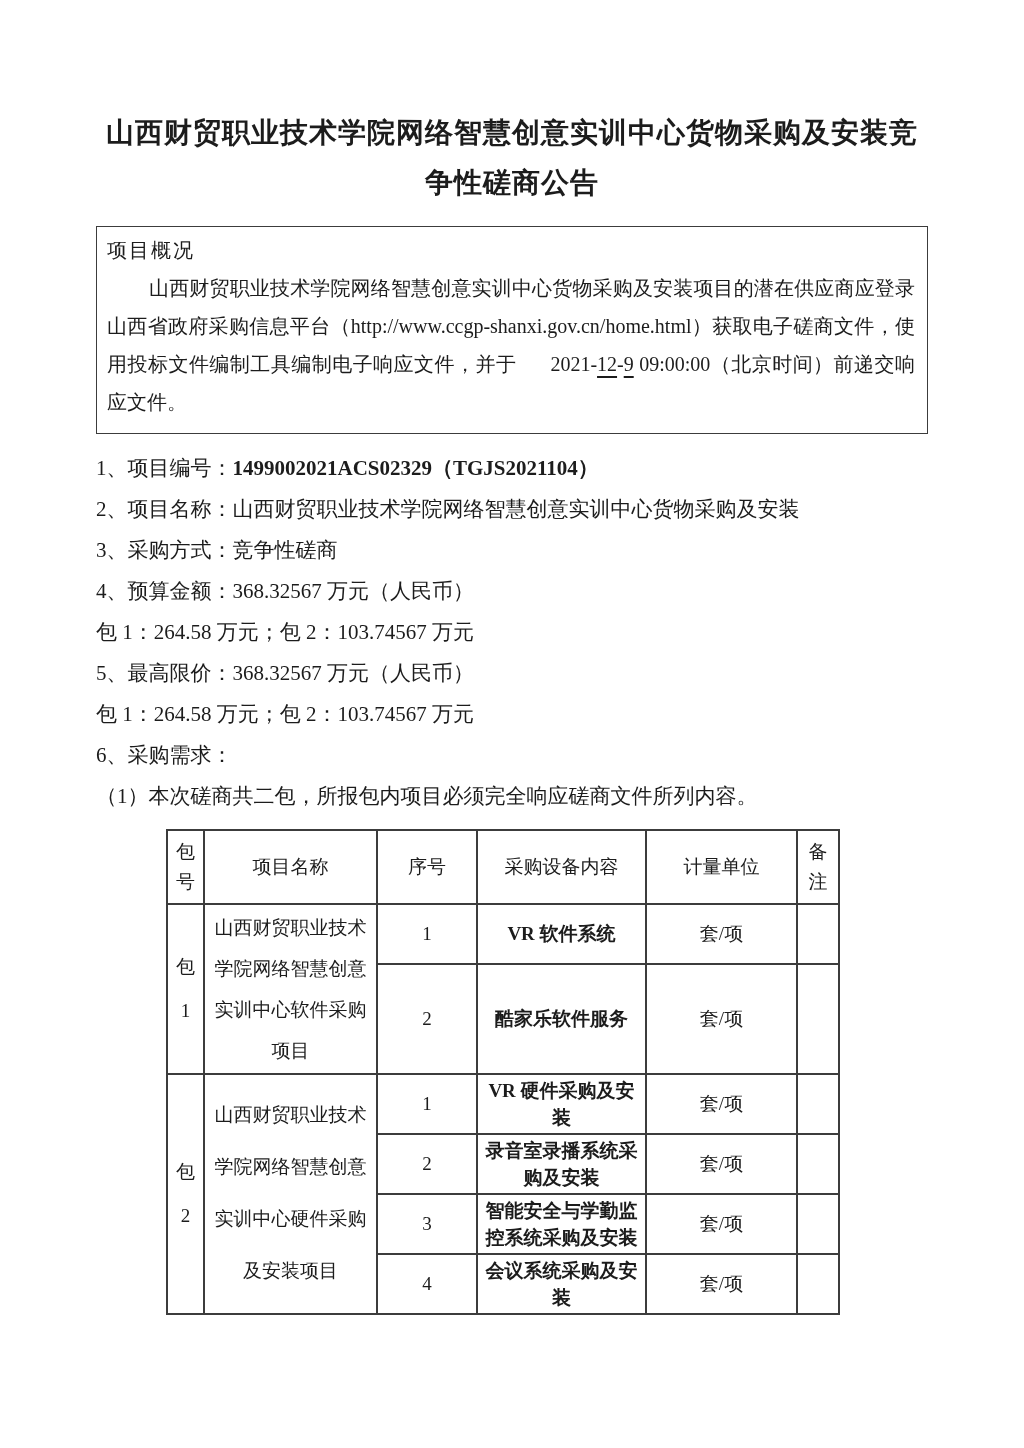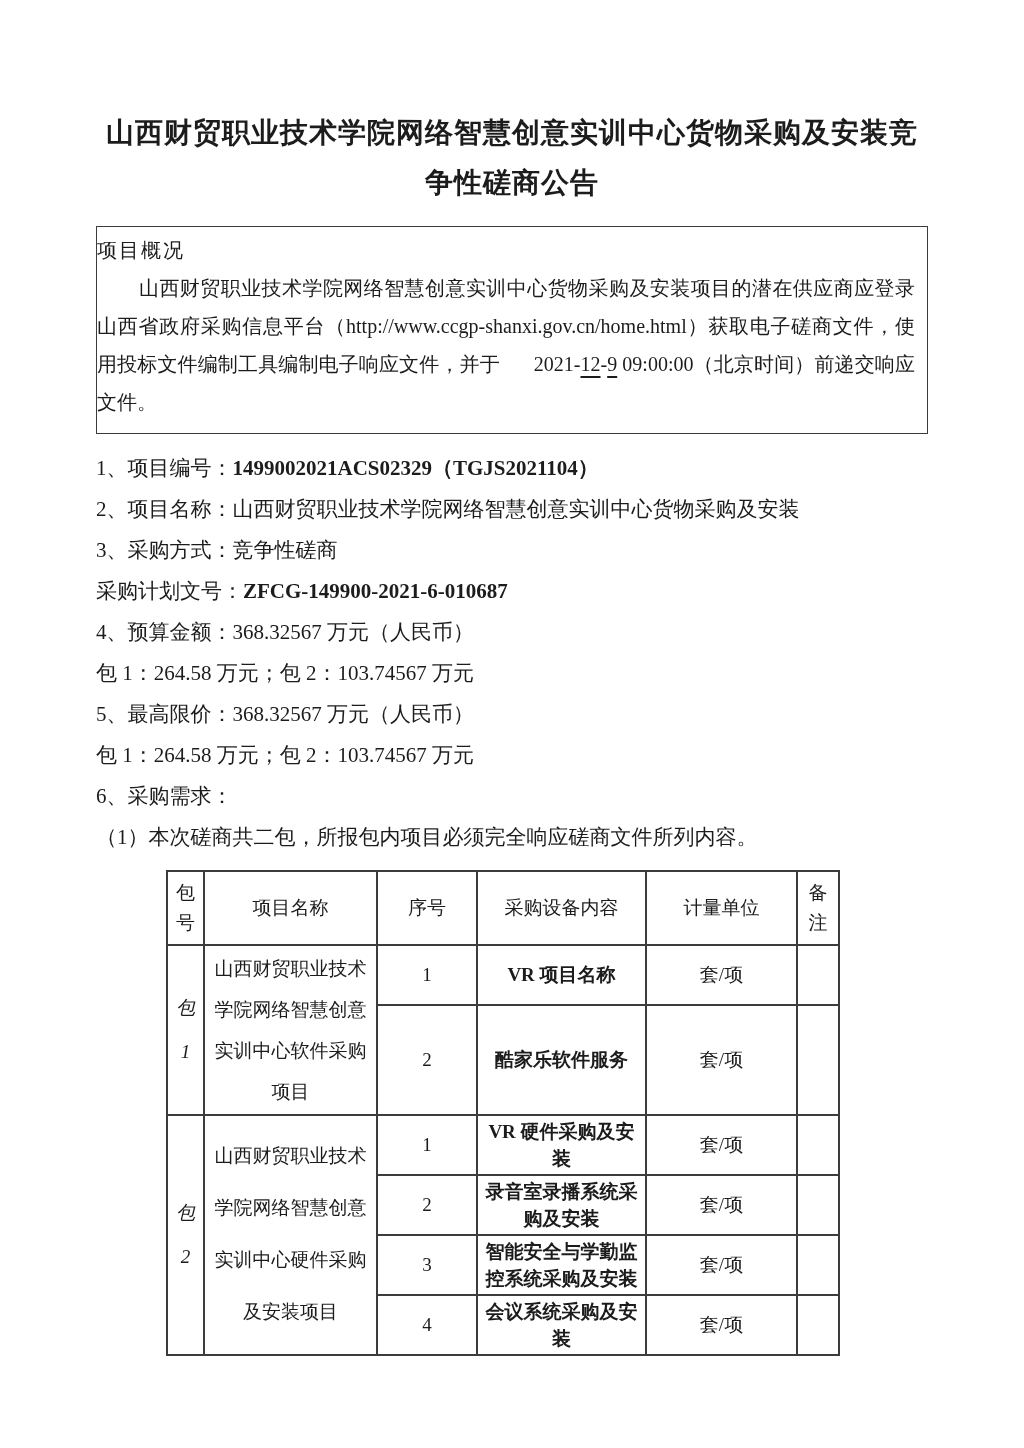--- a/index.html
+++ b/index.html
@@ -21,21 +21,21 @@
     font-size: 28px;
     font-weight: 700;
     line-height: 50px;
     letter-spacing: 1px;
     text-align: center;
     margin: 0 2px 18px 2px;
   }
   
   .overview-box {
     border: 1.5px solid #3c3c3c;
-    padding: 8px 12px 12px 0;
+    padding: 8px 12px 12px 10px;
     font-family: Liberation Serif, serif;
   }
   .overview-label {
     font-size: 20px;
     line-height: 30px;
     letter-spacing: 2px;
   }
   .overview-para {
     margin: 4px 0 0 0;
     font-size: 20px;
@@ -75,21 +75,21 @@
     padding: 2px 6px;
     overflow: hidden;
   }
   .h-head  { height: 74px; }
   .h-p1r1  { height: 54px; }
   .h-p1r2  { height: 100px; }
   .h-p2    { height: 51px; }
   .h-p2l   { height: 52px; }
   .th { line-height: 30px; }
   .brk { word-break: break-all; }
-  .pkgno { line-height: 44px; font-style: italic; }
+  .pkgno { line-height: 44px; }
   .name  { line-height: 41px; text-align: center; }
   .name2 { line-height: 52px; font-family: Liberation Mono, monospace; }
   .dev   { font-weight: 700; line-height: 27px; }
   .seq, .unit { line-height: 24px; }
 </style>
 </head>
 <body>
 
 <div class="page">
 
@@ -101,21 +101,20 @@
   </div>
 
   <div class="items">
 
     <p class="ind-num"><span>1、项目编号：</span><span class="bold-val">1499002021ACS02329（TGJS2021104）</span></p>
 
     <p class="ind-num"><span>2、项目名称：</span><span>山西财贸职业技术学院网络智慧创意实训中心货物采购及安装</span></p>
 
     <p class="ind-num"><span>3、采购方式：</span><span>竞争性磋商</span></p>
 
-    <p class="ind-plan"><span>采购计划文号：</span><span class="bold-val">ZFCG-149900-2021-6-010687</span></p>
 
     <p class="ind-num"><span>4、预算金额：</span><span>368.32567 万元（人民币）</span></p>
 
     <p class="ind-pkg">包 1：264.58 万元；包 2：103.74567 万元</p>
 
     <p class="ind-num"><span>5、最高限价：</span><span>368.32567 万元（人民币）</span></p>
 
     <p class="ind-pkg">包 1：264.58 万元；包 2：103.74567 万元</p>
 
     <p class="ind-num">6、采购需求：</p>
@@ -139,21 +138,21 @@
         <td class="th">序号</td>
         <td class="th">采购设备内容</td>
         <td class="th">计量单位</td>
         <td class="th brk">备注</td>
       </tr>
 
       <tr class="h-p1r1">
         <td class="pkgno brk" rowspan="2">包1</td>
         <td class="name" rowspan="2">山西财贸职业技术学院网络智慧创意实训中心软件采购项目</td>
         <td class="seq">1</td>
-        <td class="dev">VR 项目名称</td>
+        <td class="dev">VR 软件系统</td>
         <td class="unit">套/项</td>
         <td class="note"></td>
       </tr>
       <tr class="h-p1r2">
         <td class="seq">2</td>
         <td class="dev">酷家乐软件服务</td>
         <td class="unit">套/项</td>
         <td class="note"></td>
       </tr>
 

